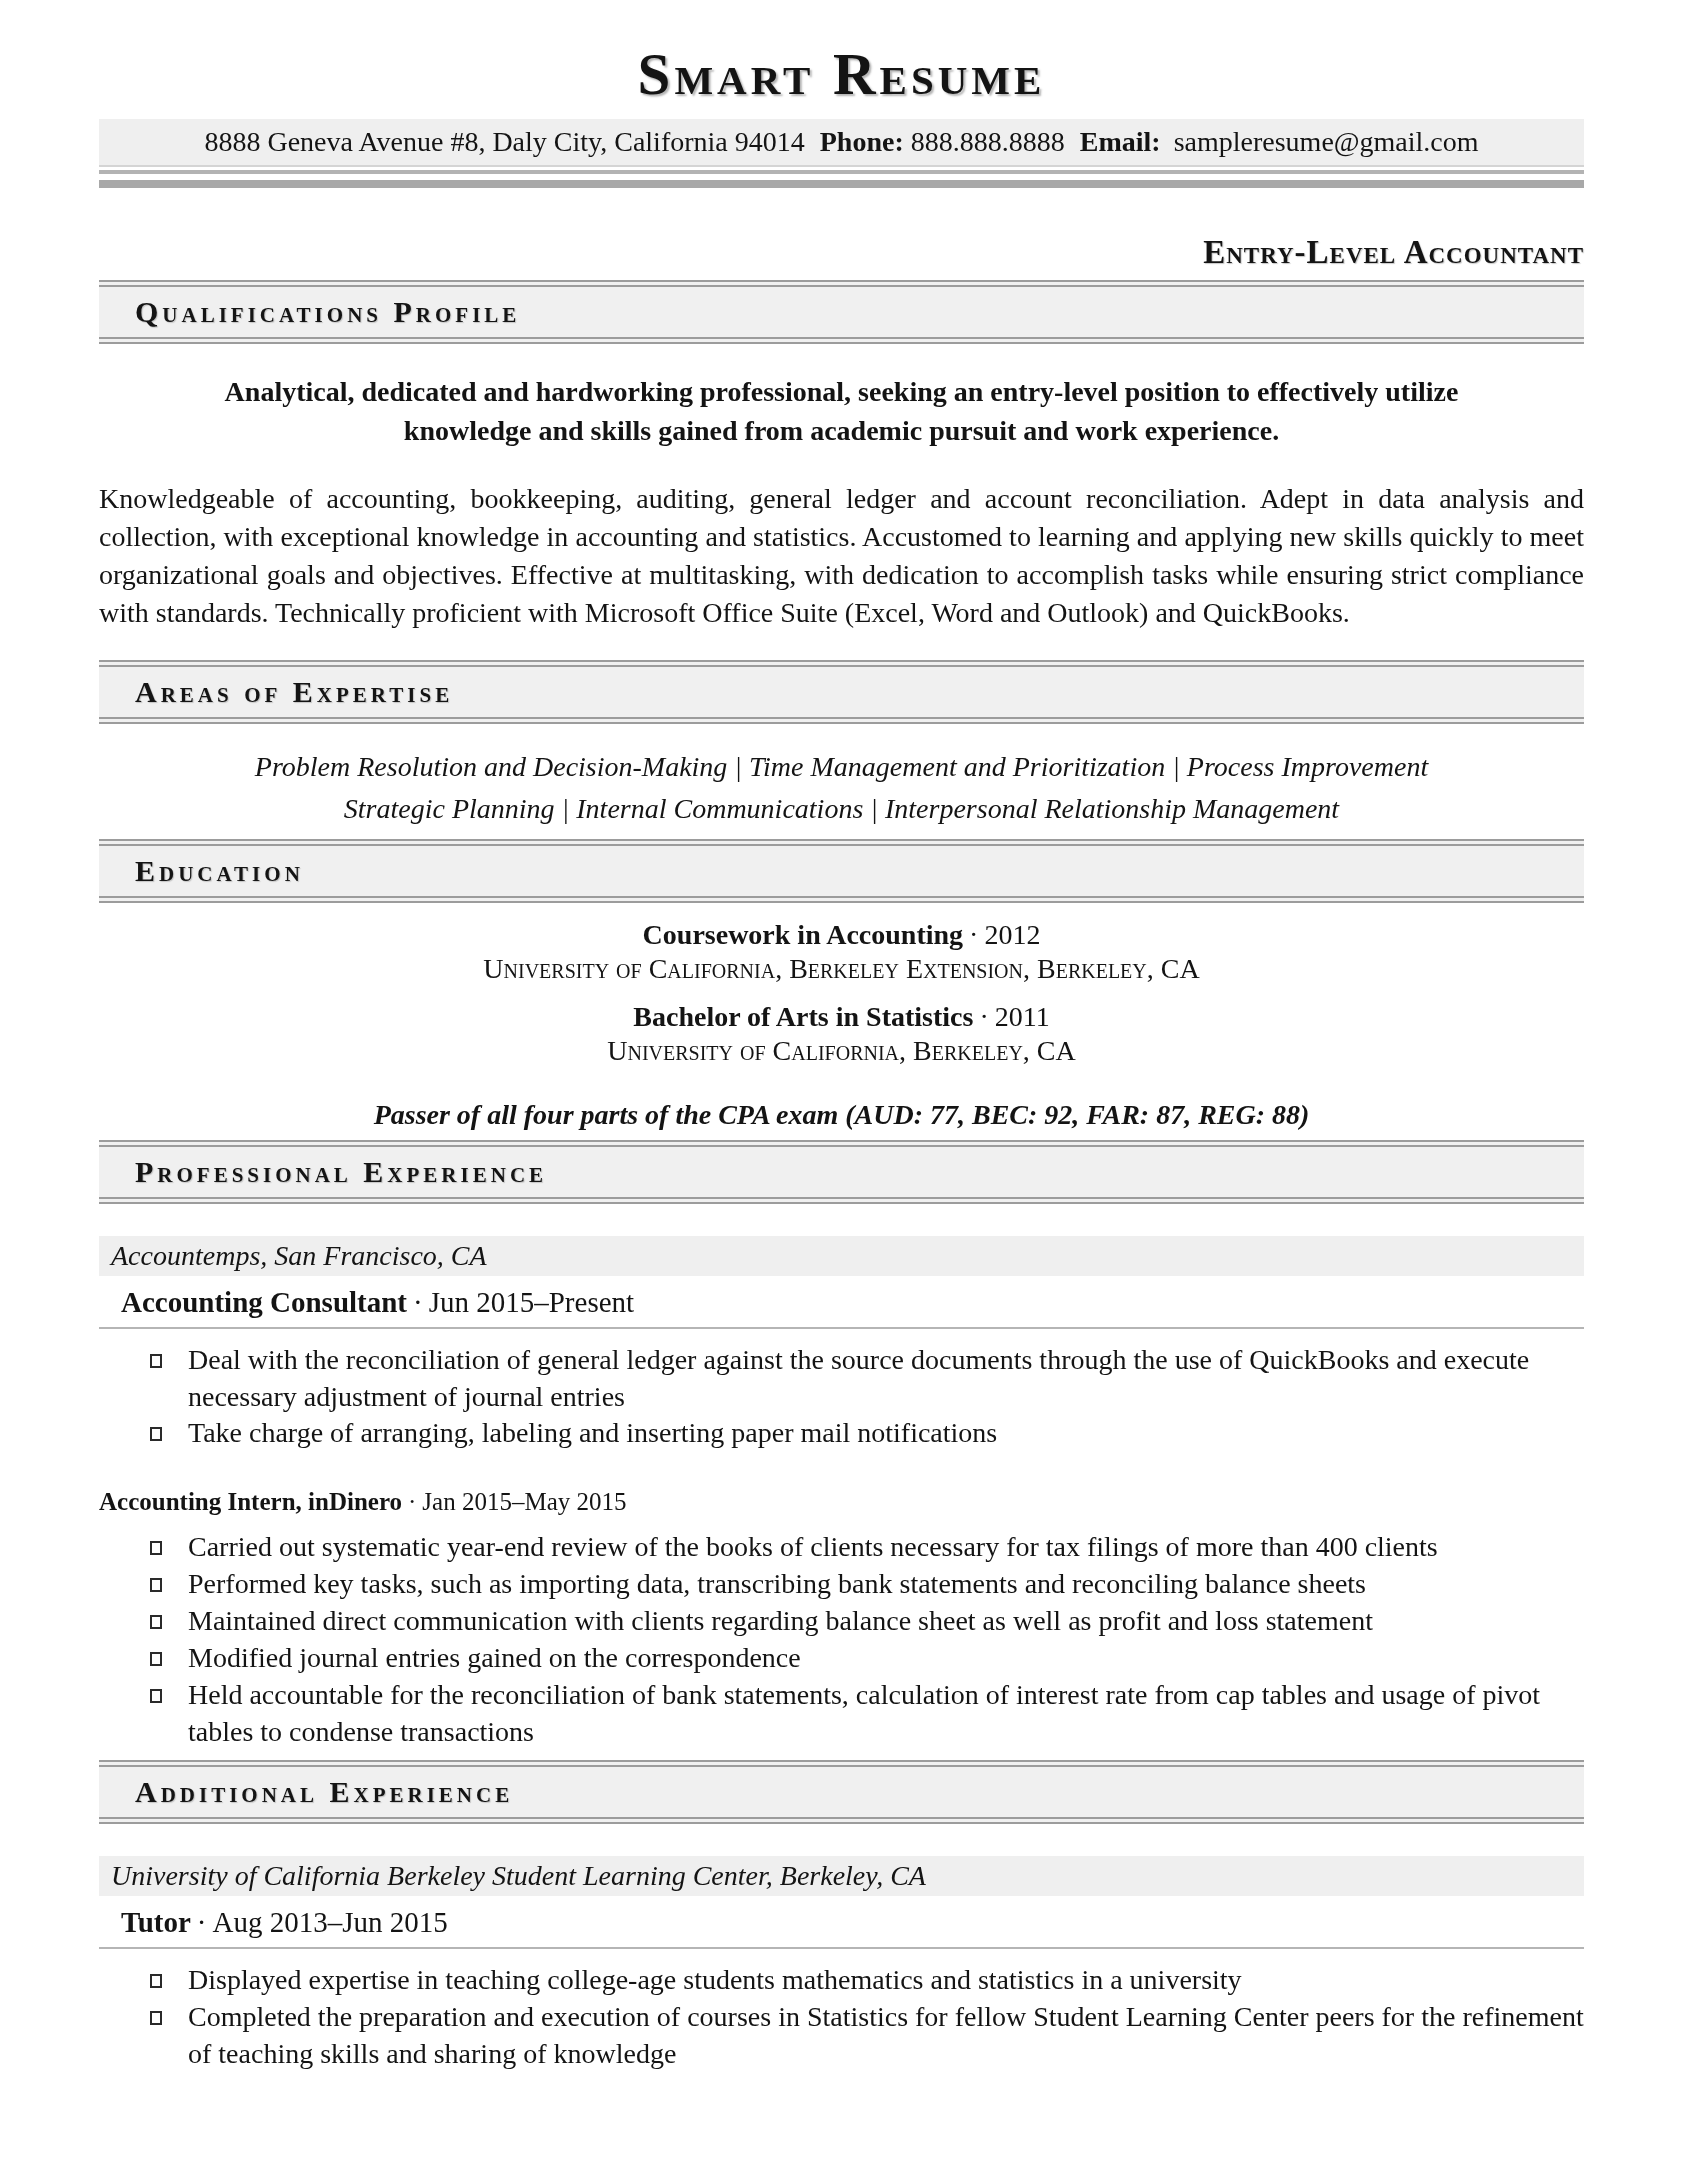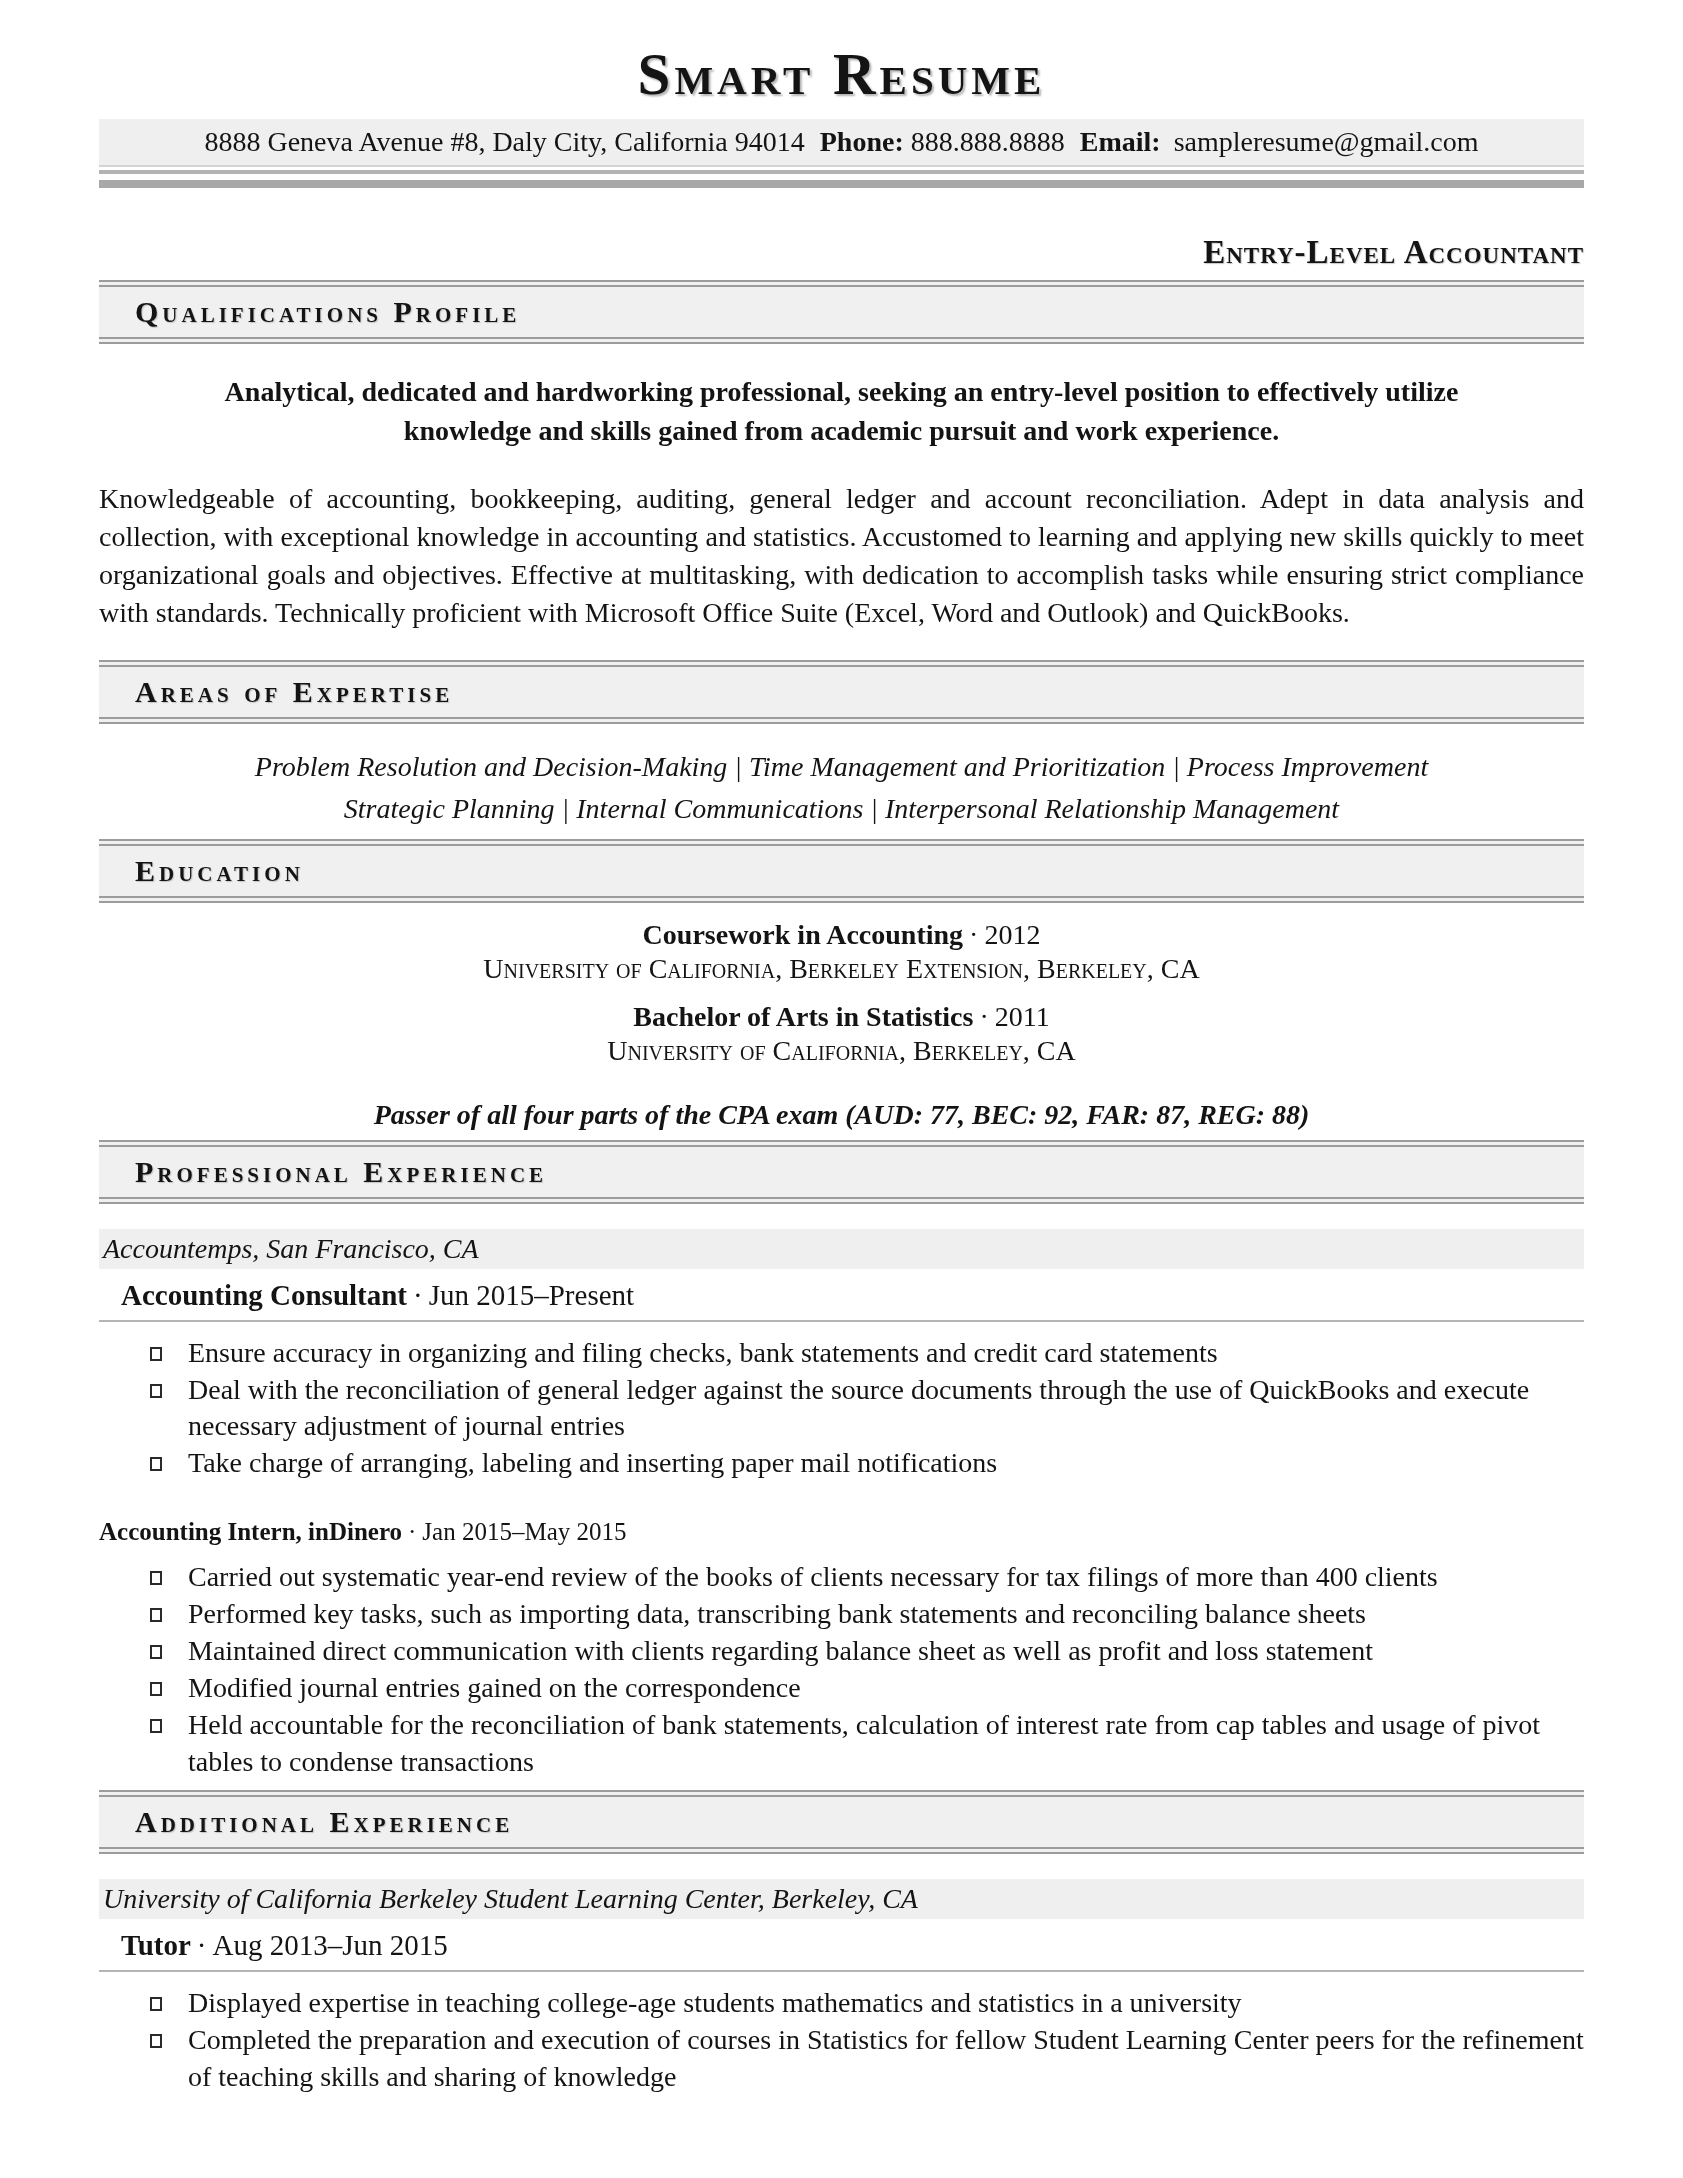--- a/index.html
+++ b/index.html
@@ -73,24 +73,24 @@
   .edu-entry { text-align:center; }
   .edu-degree { margin-top:16px; }
   .edu-degree .deg { font-weight:bold; }
   .edu-school { margin-top:2px; font-variant:small-caps; }
   .cpa-note { margin-top:32px; text-align:center; font-weight:bold; font-style:italic; }
 
   .dot { margin:0 6px; }
 
   
   .employer-bar {
-    margin-top:25px;
+    margin-top:32px;
     background:#efefef;
     font-style:italic;
-    padding:4px 4px;
+    padding:4px 12px;
   }
   .role-head-wrap {
     border-bottom:2px solid #b5b5b5;
     padding:10px 0 8px 22px;
     font-size:29px;
   }
   .role-head-flush {
     margin-top:36px;
     font-size:25px;
   }
@@ -165,21 +165,21 @@
   <div class="section-header">
     <span>Professional Experience</span>
   </div>
 
   <div class="employer-bar">Accountemps, San Francisco, CA</div>
 
   <div class="role-head-wrap">
     <span class="title">Accounting Consultant</span><span class="dot">·</span><span>Jun 2015–Present</span>
   </div>
   <ul class="bullets">
-    <li><span class="sq"></span><span>Ensure accuracy in organizing and filing checks, bank statements and credit card statements</span></li>
+    <li><span class="sq"></span></li>
     <li><span class="sq"></span><span>Deal with the reconciliation of general ledger against the source documents through the use of QuickBooks and execute necessary adjustment of journal entries</span></li>
     <li><span class="sq"></span><span>Take charge of arranging, labeling and inserting paper mail notifications</span></li>
   </ul>
 
   <div class="role-head-flush">
     <span class="title">Accounting Intern, inDinero</span><span class="dot">·</span><span>Jan 2015–May 2015</span>
   </div>
   <ul class="bullets">
     <li><span class="sq"></span><span>Carried out systematic year-end review of the books of clients necessary for tax filings of more than 400 clients</span></li>
     <li><span class="sq"></span><span>Performed key tasks, such as importing data, transcribing bank statements and reconciling balance sheets</span></li>

